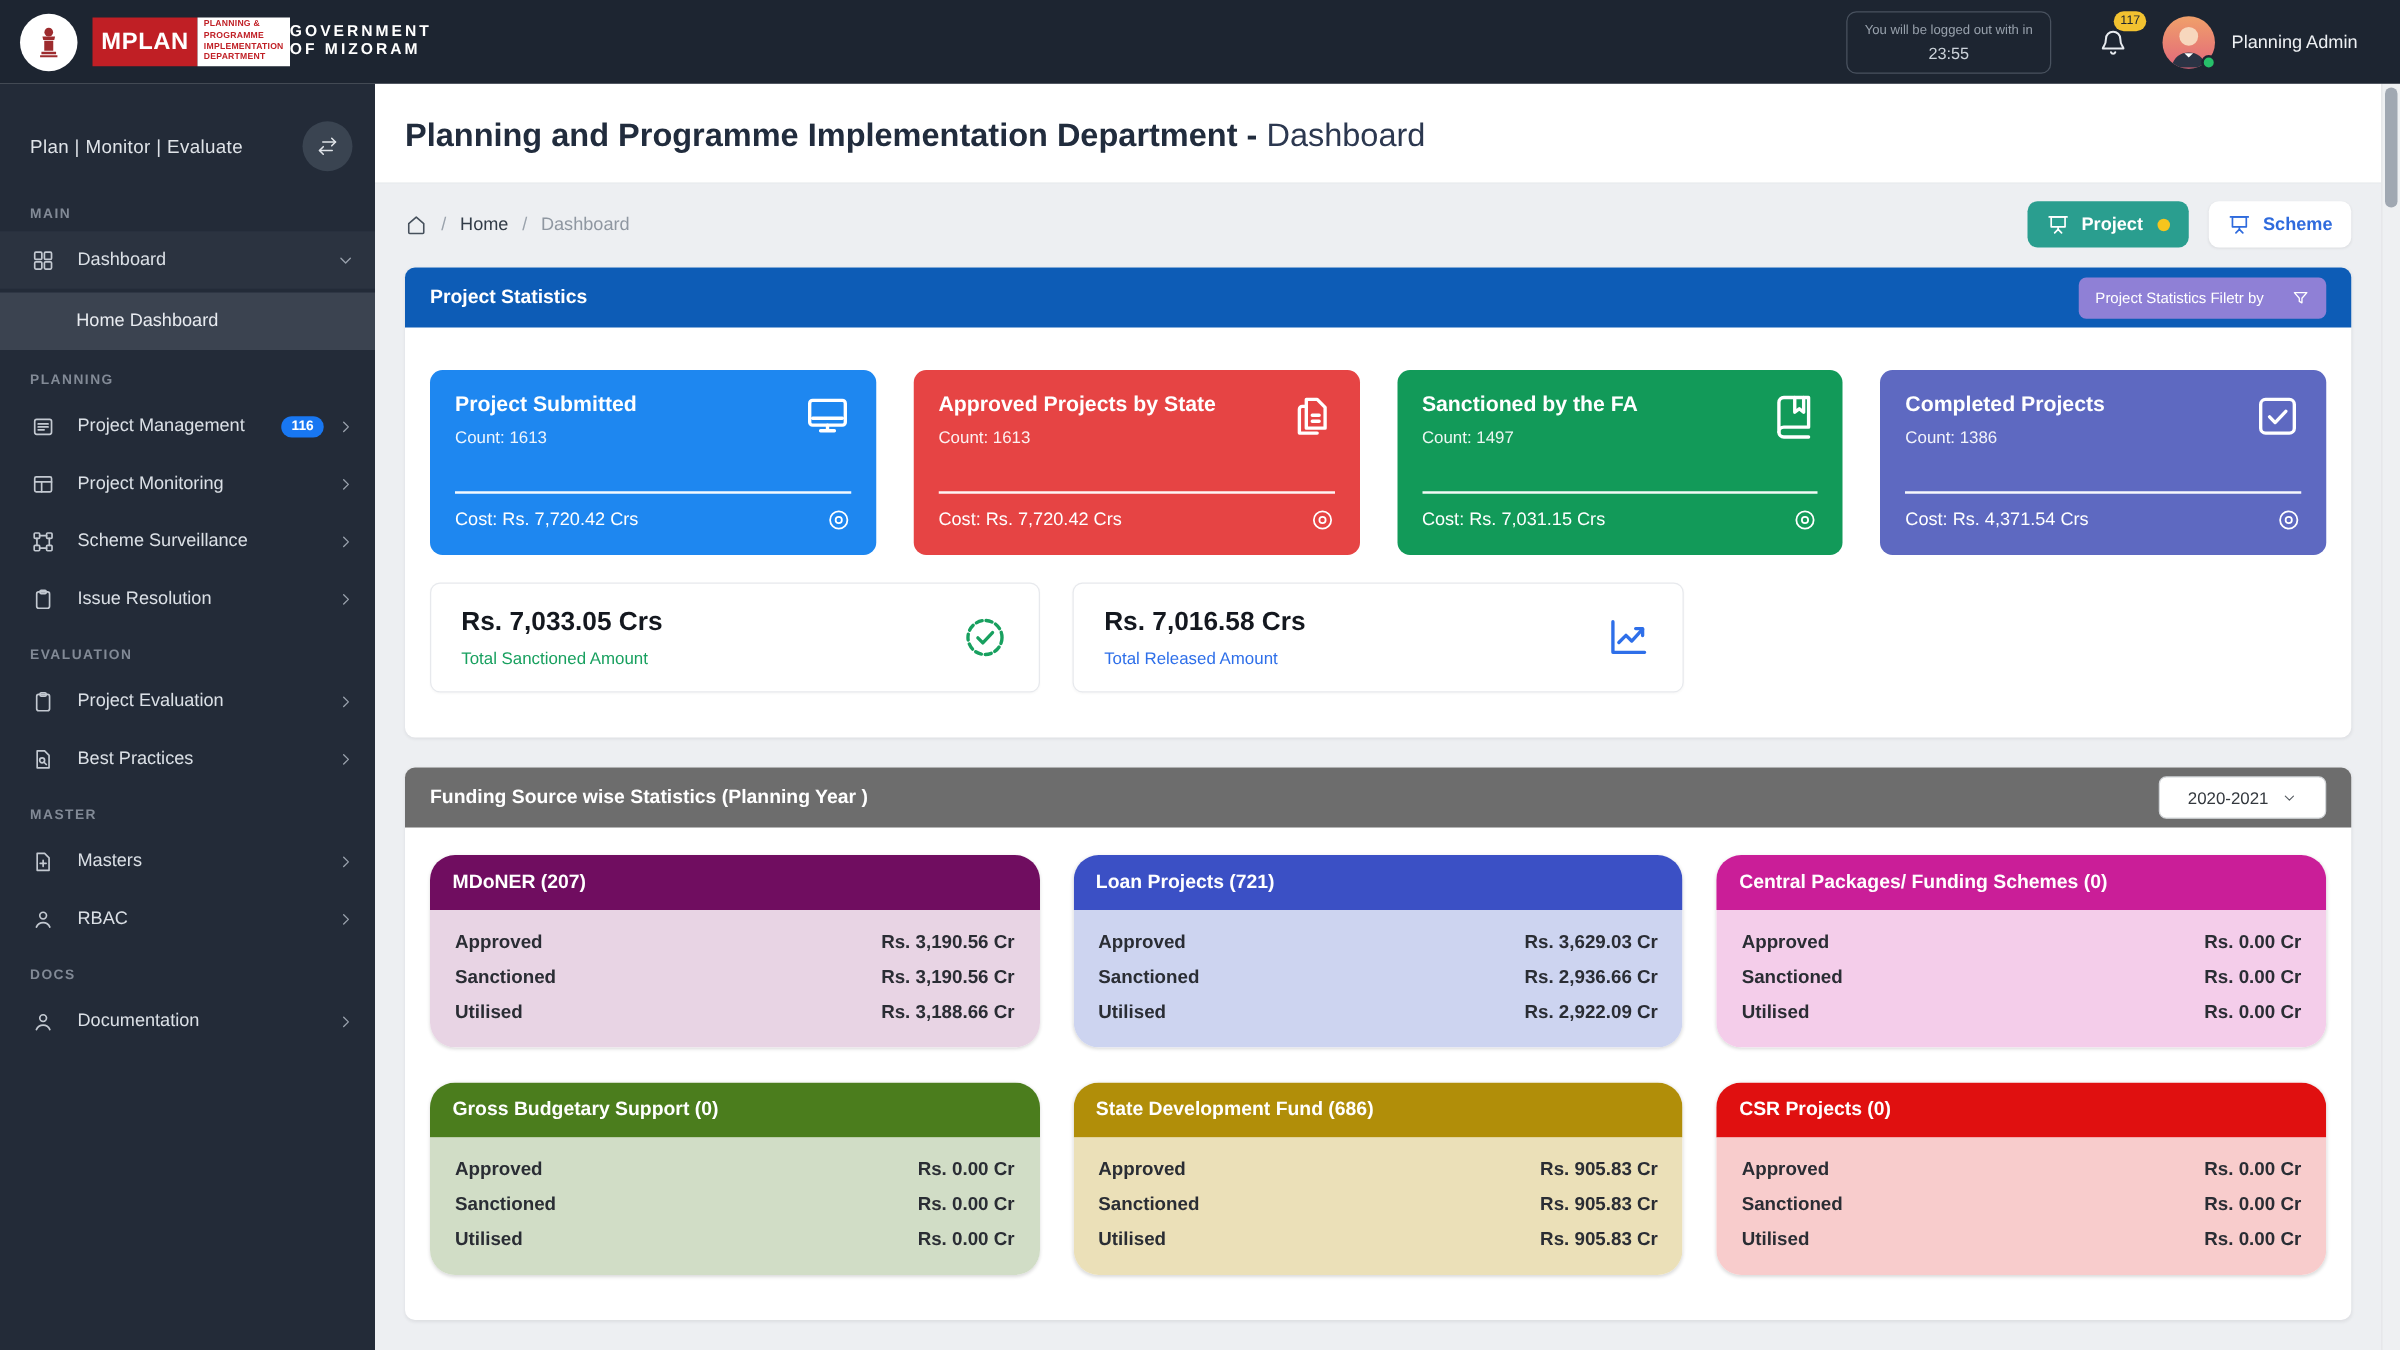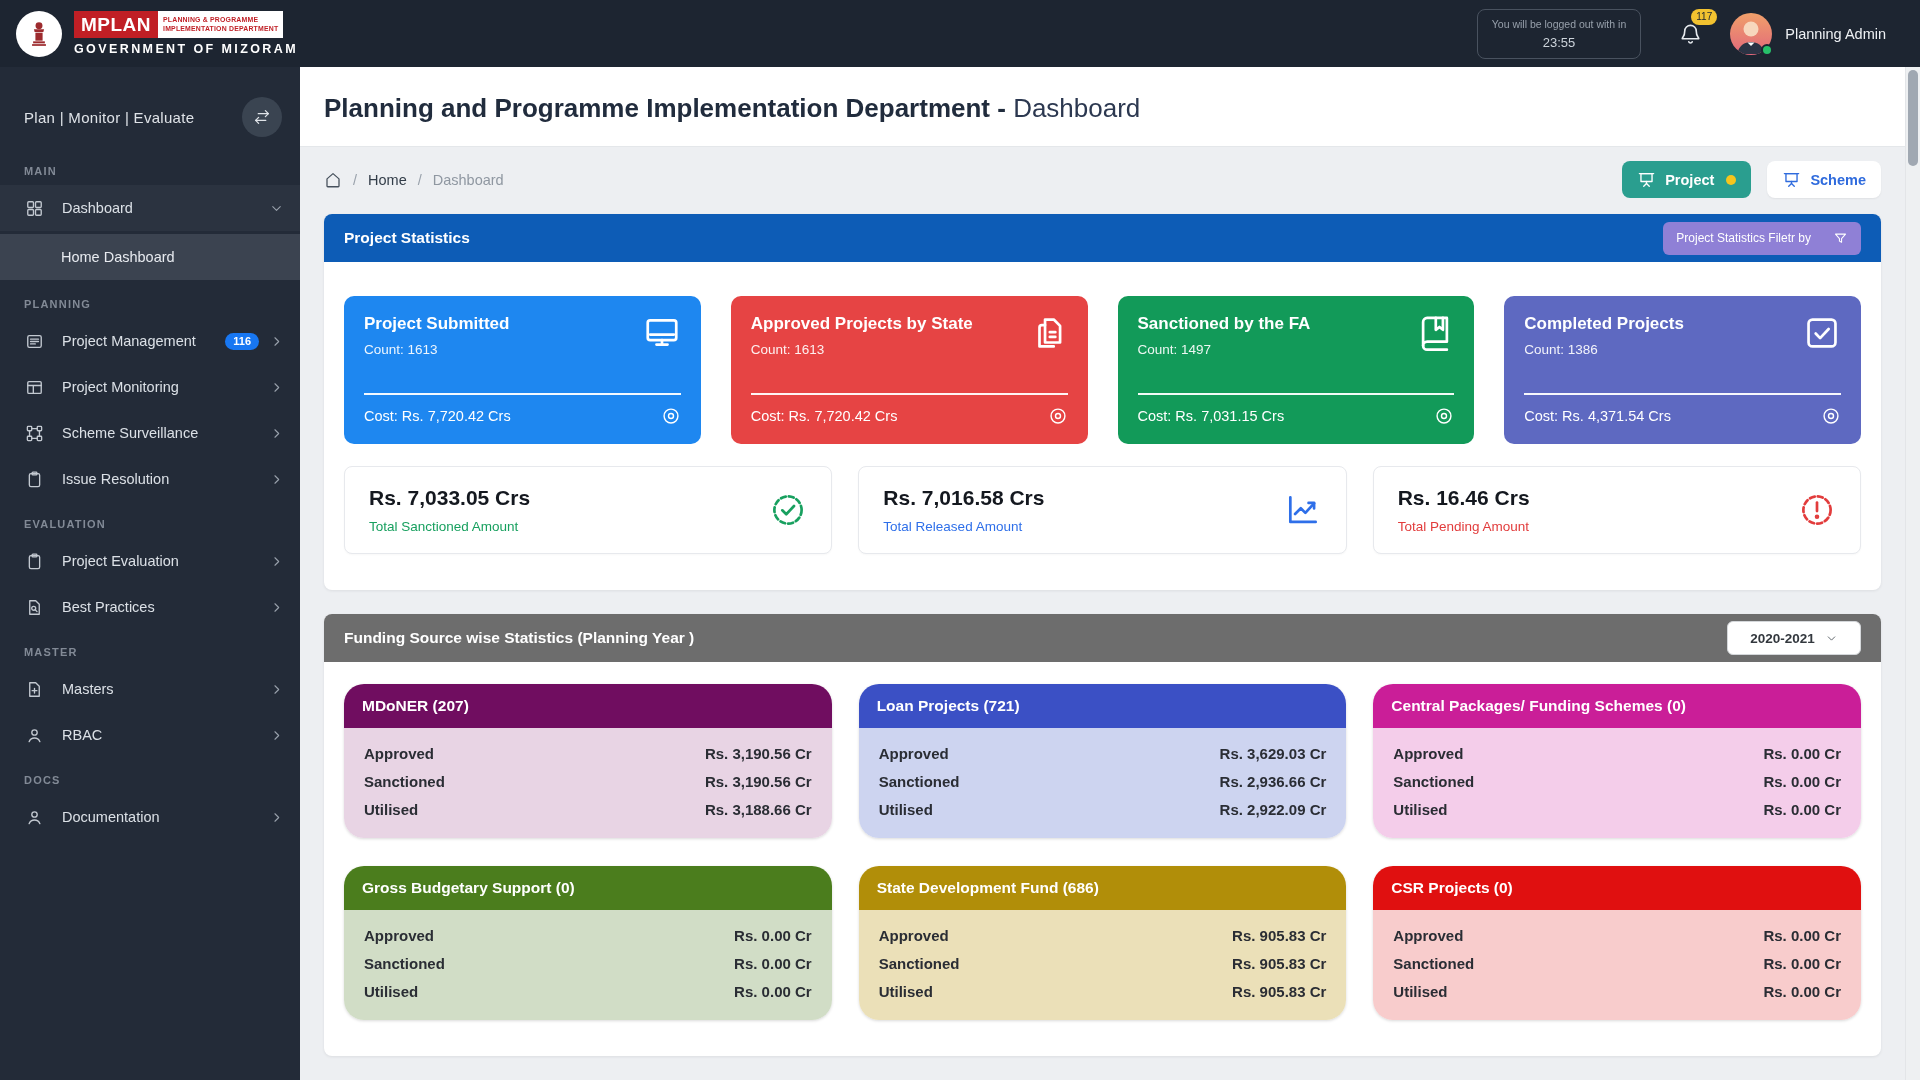--- a/index.html
+++ b/index.html
@@ -6,21 +6,21 @@
   body{width:1920px;height:1080px;overflow:hidden;background:#edeff2;font-family:"Liberation Sans",sans-serif;position:relative}
   *{box-sizing:border-box}
   [data-icon] svg{width:100%;height:100%;display:block}
   .cur{cursor:pointer}
 
   
   .app-header{position:absolute;top:0;left:0;width:1920px;height:67px;background:#1d2531;display:flex;align-items:center;z-index:10}
   .logo-wrap{width:300px;display:flex;align-items:center;gap:12px;padding-left:16px;flex:none}
   .emblem{width:46px;height:46px;border-radius:50%;background:#fff;display:flex;align-items:center;justify-content:center;flex:none}
   .emblem svg{width:32px;height:32px}
-  .brand-block{display:flex;flex-direction:column}
+  .brand-block{display:flex;}
   .brand-top{display:flex;align-items:stretch}
   .brand-name{background:#c01f25;color:#fff;font-weight:bold;font-size:19px;padding:3px 7px 2px;letter-spacing:.5px;display:flex;align-items:center}
   .brand-tag{background:#fff;color:#c01f25;font-size:6.9px;font-weight:bold;padding:2px 5px;line-height:1.3;display:flex;flex-direction:column;justify-content:center;letter-spacing:.2px}
   .brand-gov{color:#fff;font-weight:bold;font-size:12.5px;letter-spacing:2.4px;margin-top:4px}
   .header-right{margin-left:auto;display:flex;align-items:center;padding-right:34px}
   .logout-box{border:1px solid #49525f;border-radius:8px;padding:8px 14px;text-align:center;min-width:150px}
   .logout-line{font-size:10.5px;color:#97a0ab}
   .logout-timer{font-size:13px;color:#ccd3da;margin-top:5px}
   .bell-wrap{position:relative;color:#e7ebef;margin-left:38px}
   .bell-ic{width:23px;height:23px;display:block}
@@ -77,21 +77,21 @@
   .sc-count{font-size:13.5px;margin-top:8px;color:rgba(255,255,255,.92)}
   .sc-icon{position:absolute;top:18px;right:20px;width:38px;height:38px;color:#fff}
   .sc-foot{margin-top:auto;border-top:2px solid rgba(255,255,255,.95);padding-top:11px;display:flex;align-items:center;justify-content:space-between;font-size:14.5px}
   .sc-eye{width:20px;height:20px}
   .totals-grid{display:grid;grid-template-columns:repeat(3,1fr);gap:26px;margin-top:22px}
   .total-card{background:#fff;border:1px solid #e7e9ed;border-radius:8px;height:88px;display:flex;align-items:center;justify-content:space-between;padding:0 24px;box-shadow:0 1px 2px rgba(0,0,0,.03)}
   .tc-amount{font-size:21px;font-weight:bold;color:#14181f}
   .tc-label{font-size:13.5px;margin-top:9px}
   .tc-icon{width:38px;height:38px}
   .panel-funding{margin-top:24px;padding-bottom:36px}
-  .year-select{background:#fff;border:1px solid #d4d7da;border-radius:6px;height:34px;min-width:134px;display:flex;align-items:center;justify-content:center;gap:10px;font-size:13.5px;color:#33383e;font-weight:700;padding:0 12px}
+  .year-select{background:#fff;border:1px solid #d4d7da;border-radius:6px;height:34px;min-width:134px;display:flex;align-items:center;justify-content:center;gap:10px;font-size:13.5px;color:#33383e;font-weight:400;padding:0 12px}
   .sel-ic{width:13px;height:13px;color:#555b61}
   .funding-grid{display:grid;grid-template-columns:repeat(3,1fr);gap:28px 27px;padding:22px 20px 0}
   .f-card{border-radius:20px;box-shadow:0 1px 3px rgba(0,0,0,.15);overflow:hidden}
   .f-head{height:44px;display:flex;align-items:center;padding:0 18px;color:#fff;font-size:15.5px;font-weight:bold}
   .f-body{padding:12px 20px 14px}
   .f-row{display:flex;justify-content:space-between;font-size:15px;line-height:28px;color:#2a2d34}
   .f-row .fl,.f-row .fv{font-weight:bold}
 
   
   .scrollbar{position:absolute;top:67px;right:0;width:15px;height:1013px;background:#eef0f2;border-left:1px solid #e3e5e8}
@@ -479,33 +479,20 @@
                 <div class="tc-label" style="color: rgb(46, 111, 233);">Total Released Amount</div>
               </div>
               <span class="tc-icon" data-icon="trend-up-icon" style="color: rgb(46, 111, 233);">
                 <svg viewBox="0 0 24 24" fill="none" stroke="currentColor" stroke-width="1.7" stroke-linecap="round" stroke-linejoin="round">
                   <path d="M4 4v15.5h16"></path>
                   <path d="M7 14.5l3.6-3.6 2.9 2.9 5.5-6"></path>
                   <path d="M15.5 7.5H19V11"></path>
                 </svg>
               </span>
             </div>
-            <div class="total-card">
-              <div>
-                <div class="tc-amount">Rs. 16.46 Crs</div>
-                <div class="tc-label" style="color: rgb(226, 60, 60);">Total Pending Amount</div>
-              </div>
-              <span class="tc-icon" data-icon="seal-alert-icon" style="color: rgb(226, 60, 60);">
-                <svg viewBox="0 0 24 24" fill="none" stroke="currentColor" stroke-width="1.7" stroke-linecap="round" stroke-linejoin="round">
-                  <circle cx="12" cy="12" r="8.6" stroke-dasharray="3.1 2"></circle>
-                  <path d="M12 7.3v5.4"></path>
-                  <circle cx="12" cy="16.3" r="0.6" fill="currentColor"></circle>
-                </svg>
-              </span>
-            </div>
           </div>
       </div>
     </div>
 
     <div class="panel panel-funding">
       <div class="panel-head head-gray">
         <span class="panel-title">Funding Source wise Statistics (Planning Year )</span>
         <div class="year-select cur">
           <span>2020-2021</span>
           <span class="sel-ic" data-icon="chevron-down-icon">

